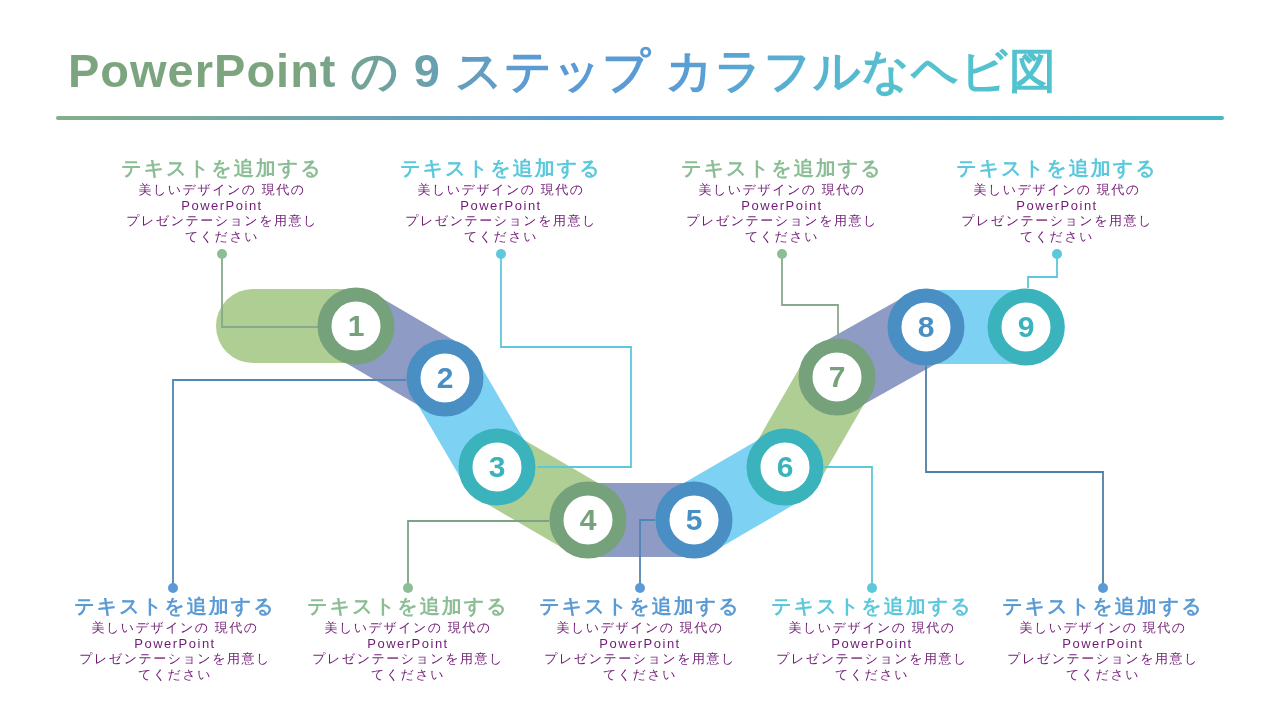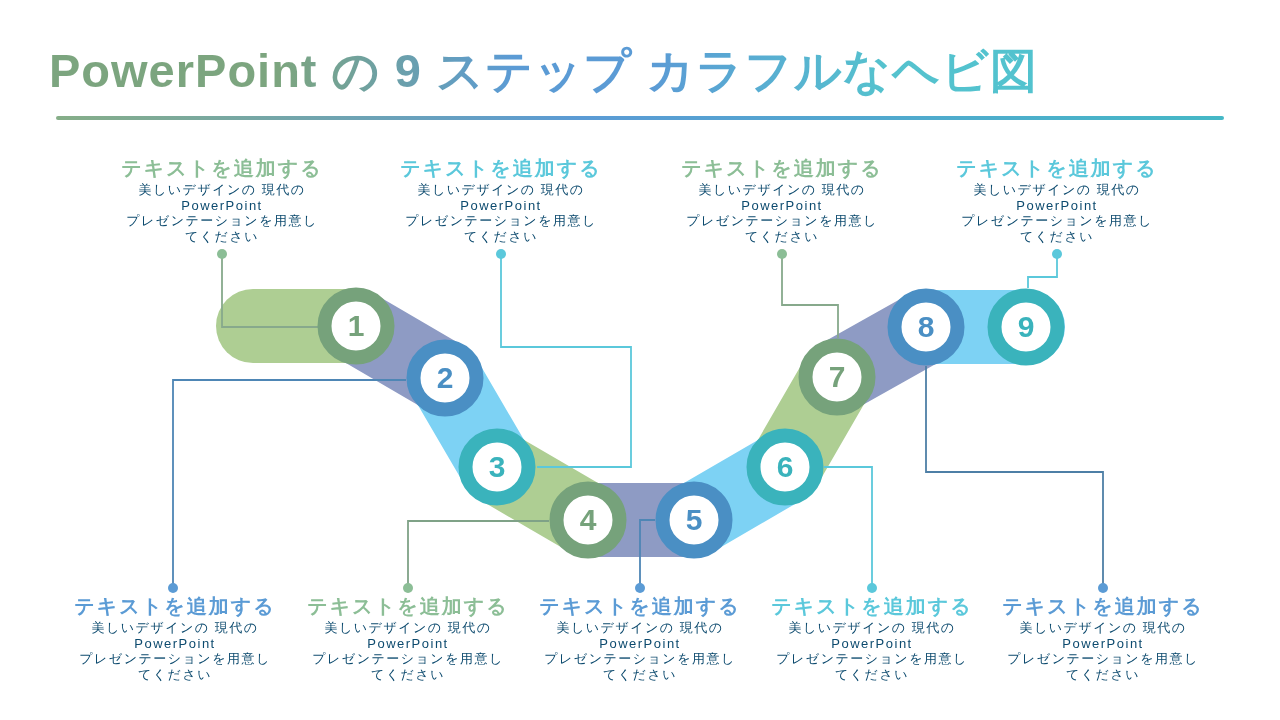--- a/index.html
+++ b/index.html
@@ -2,40 +2,40 @@
 <html><head>
 <meta charset="utf-8">
 <style>
   * { margin:0; padding:0; box-sizing:border-box; }
   html,body { width:1280px; height:720px; background:#ffffff; overflow:hidden; }
   body { font-family:"Liberation Sans","DejaVu Sans",sans-serif; position:relative; }
 
   .slide { position:absolute; inset:0; width:1280px; height:720px; background:#ffffff; }
 
   .title {
-    position:absolute; top:40px; left:49px; width:1160px;
+    position:absolute; top:40px; left:68px; width:1160px;
     font-size:47px; font-weight:bold; letter-spacing:1px; white-space:nowrap;
     color:#5b9bd5;
     background:linear-gradient(90deg,#7ca57f 0%,#7ca57f 20%,#5b9bd5 40%,#5b9bd5 52%,#55c2ce 72%,#4fc3cf 100%);
     -webkit-background-clip:text; background-clip:text;
   }
   @supports ((-webkit-background-clip:text) or (background-clip:text)) {
     .title { color:transparent; }
   }
 
   .divider {
     position:absolute; top:116px; left:56px; width:1168px; height:4px; border-radius:2px;
     background:linear-gradient(90deg,#86ae88 0%,#5b9bd5 45%,#45b8c6 100%);
   }
 
   .diagram-svg { position:absolute; top:0; left:0; width:1280px; height:720px; }
 
   .tblock { position:absolute; width:250px; text-align:center; }
   .tblock h3 { font-size:20px; font-weight:bold; letter-spacing:2px; line-height:1.3; }
-  .tblock p  { font-size:13px; letter-spacing:1.5px; line-height:1.2; color:#0c4a6e; white-space:pre-line; margin-top:1px; }
+  .tblock p  { font-size:13px; letter-spacing:1.5px; line-height:1.2; color:#701a75; white-space:pre-line; margin-top:1px; }
   .tblock.top    { top:155px; }
   .tblock.bottom { top:593px; }
 </style>
 </head>
 <body>
 
 <div class="slide">
 
   <h1 class="title">PowerPoint の 9 ステップ カラフルなヘビ図</h1>
   <div class="divider"></div>

